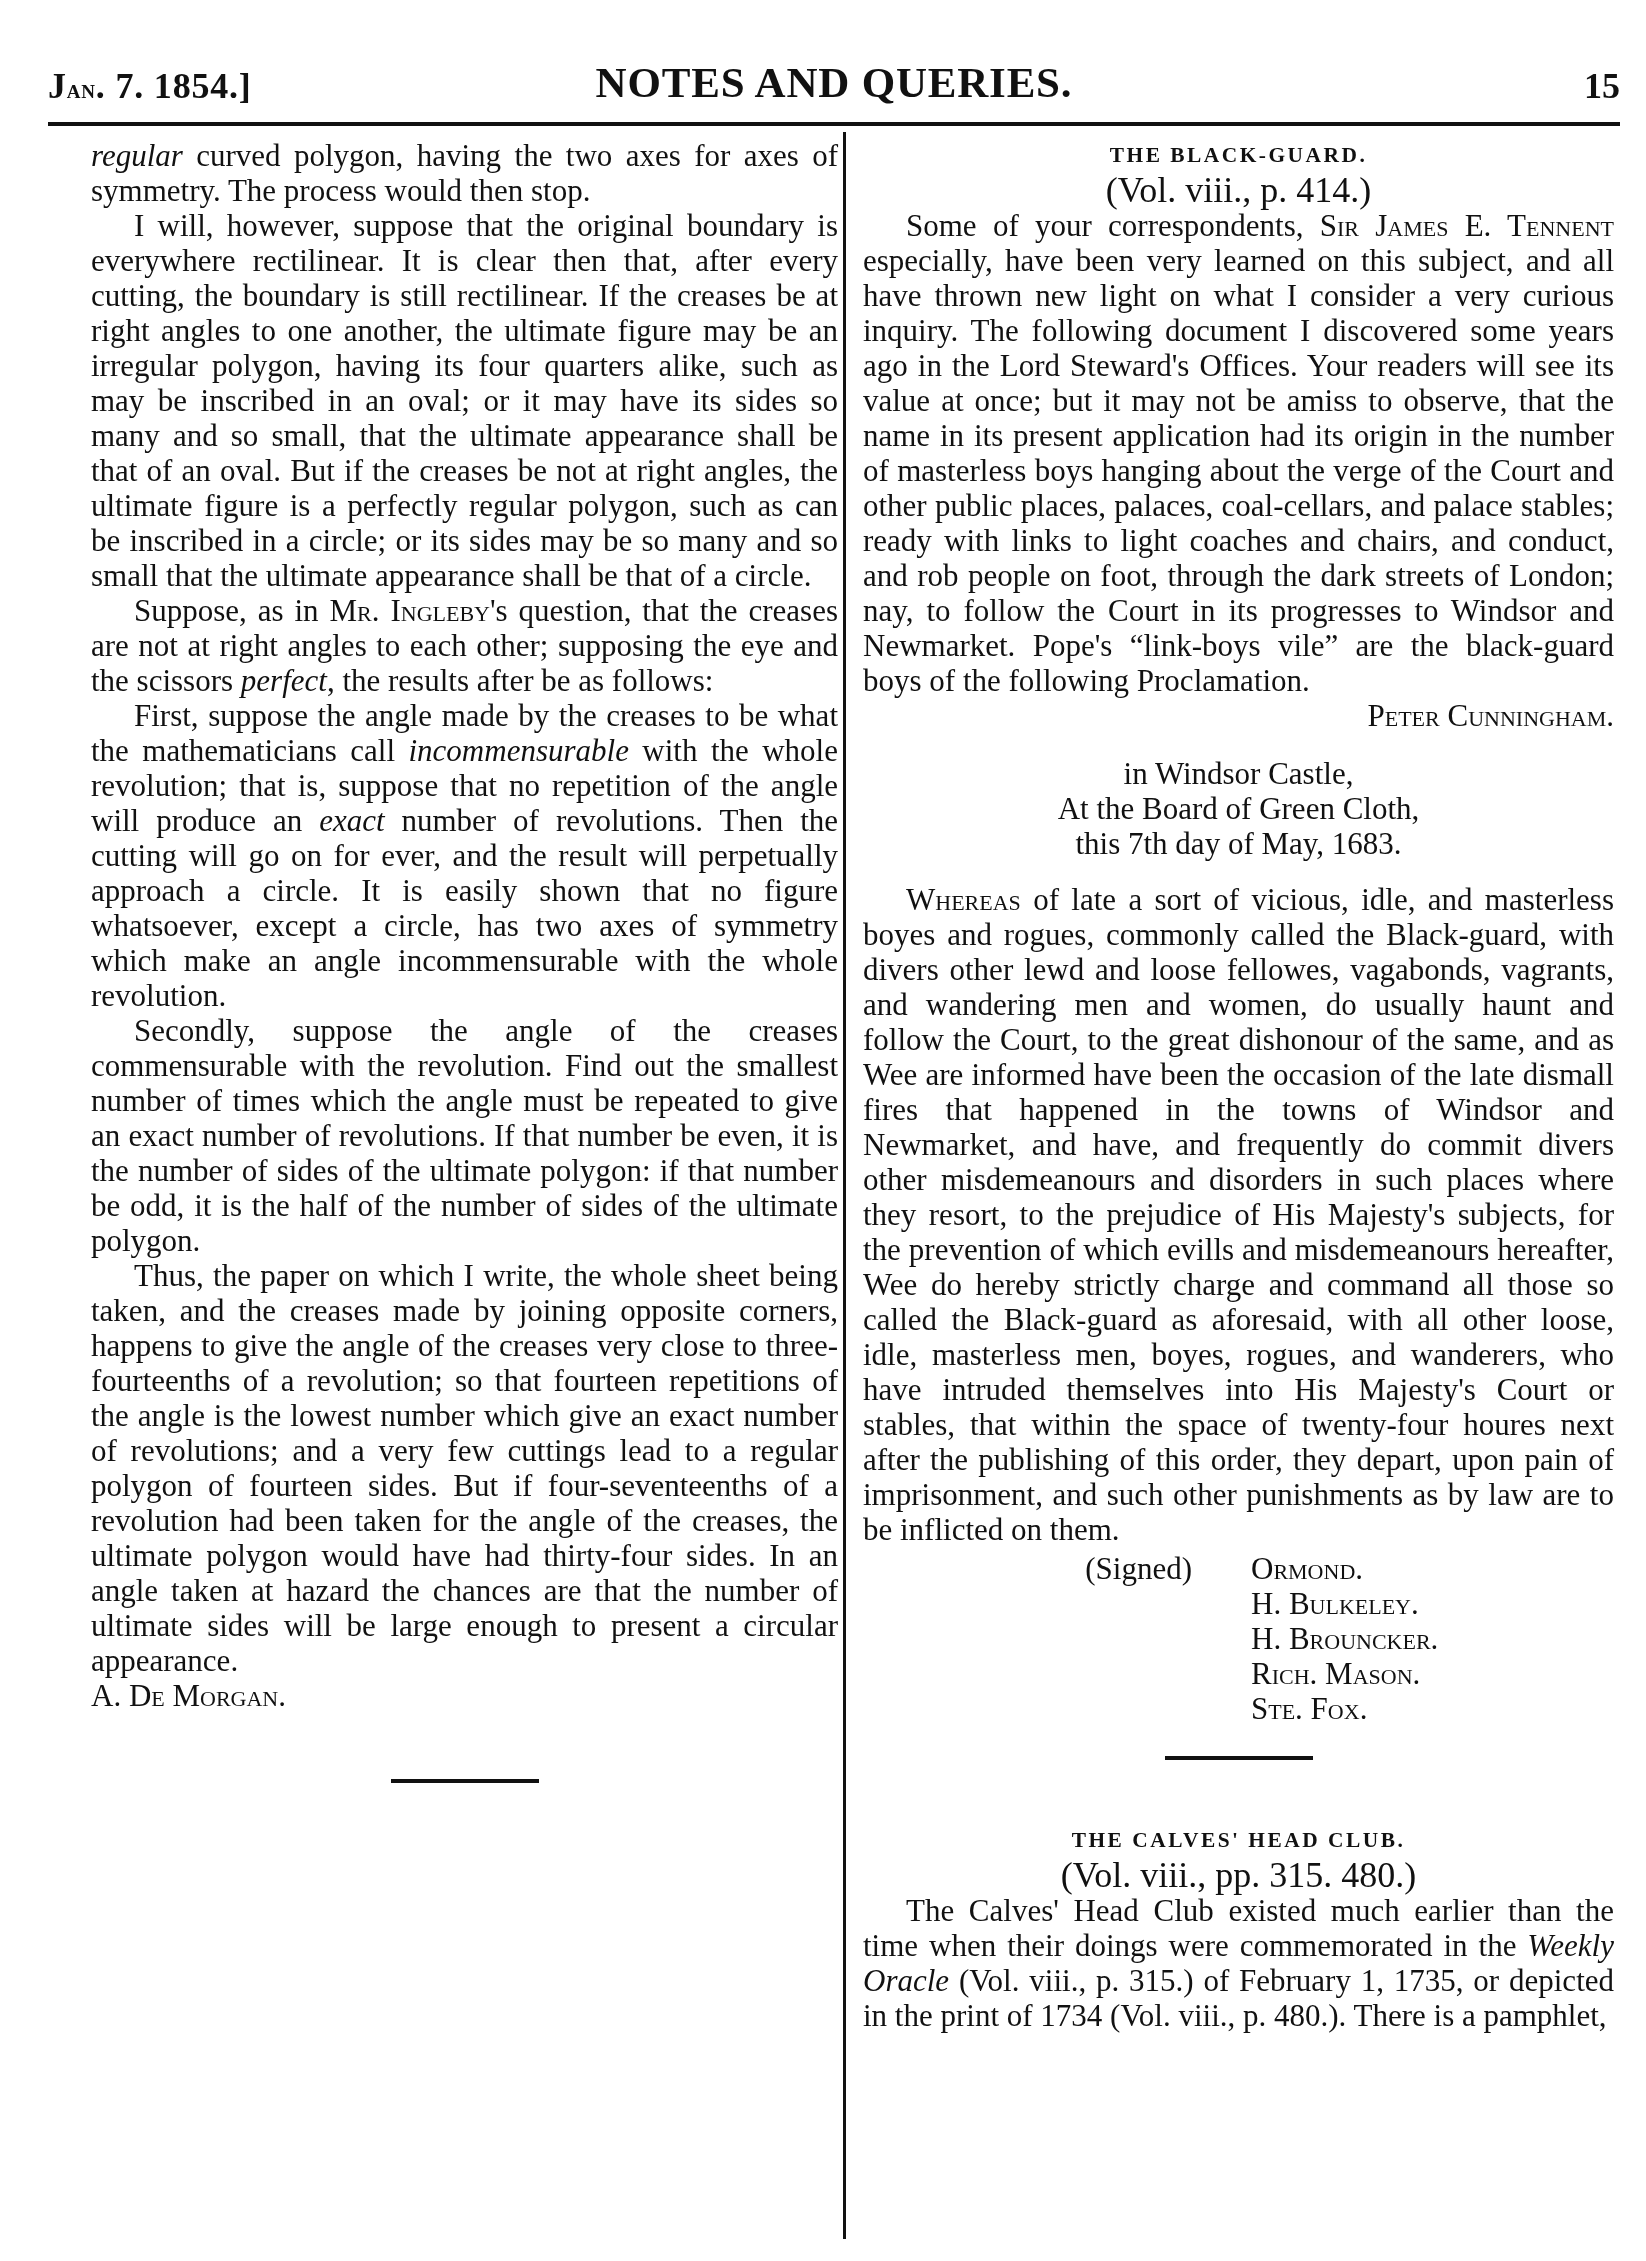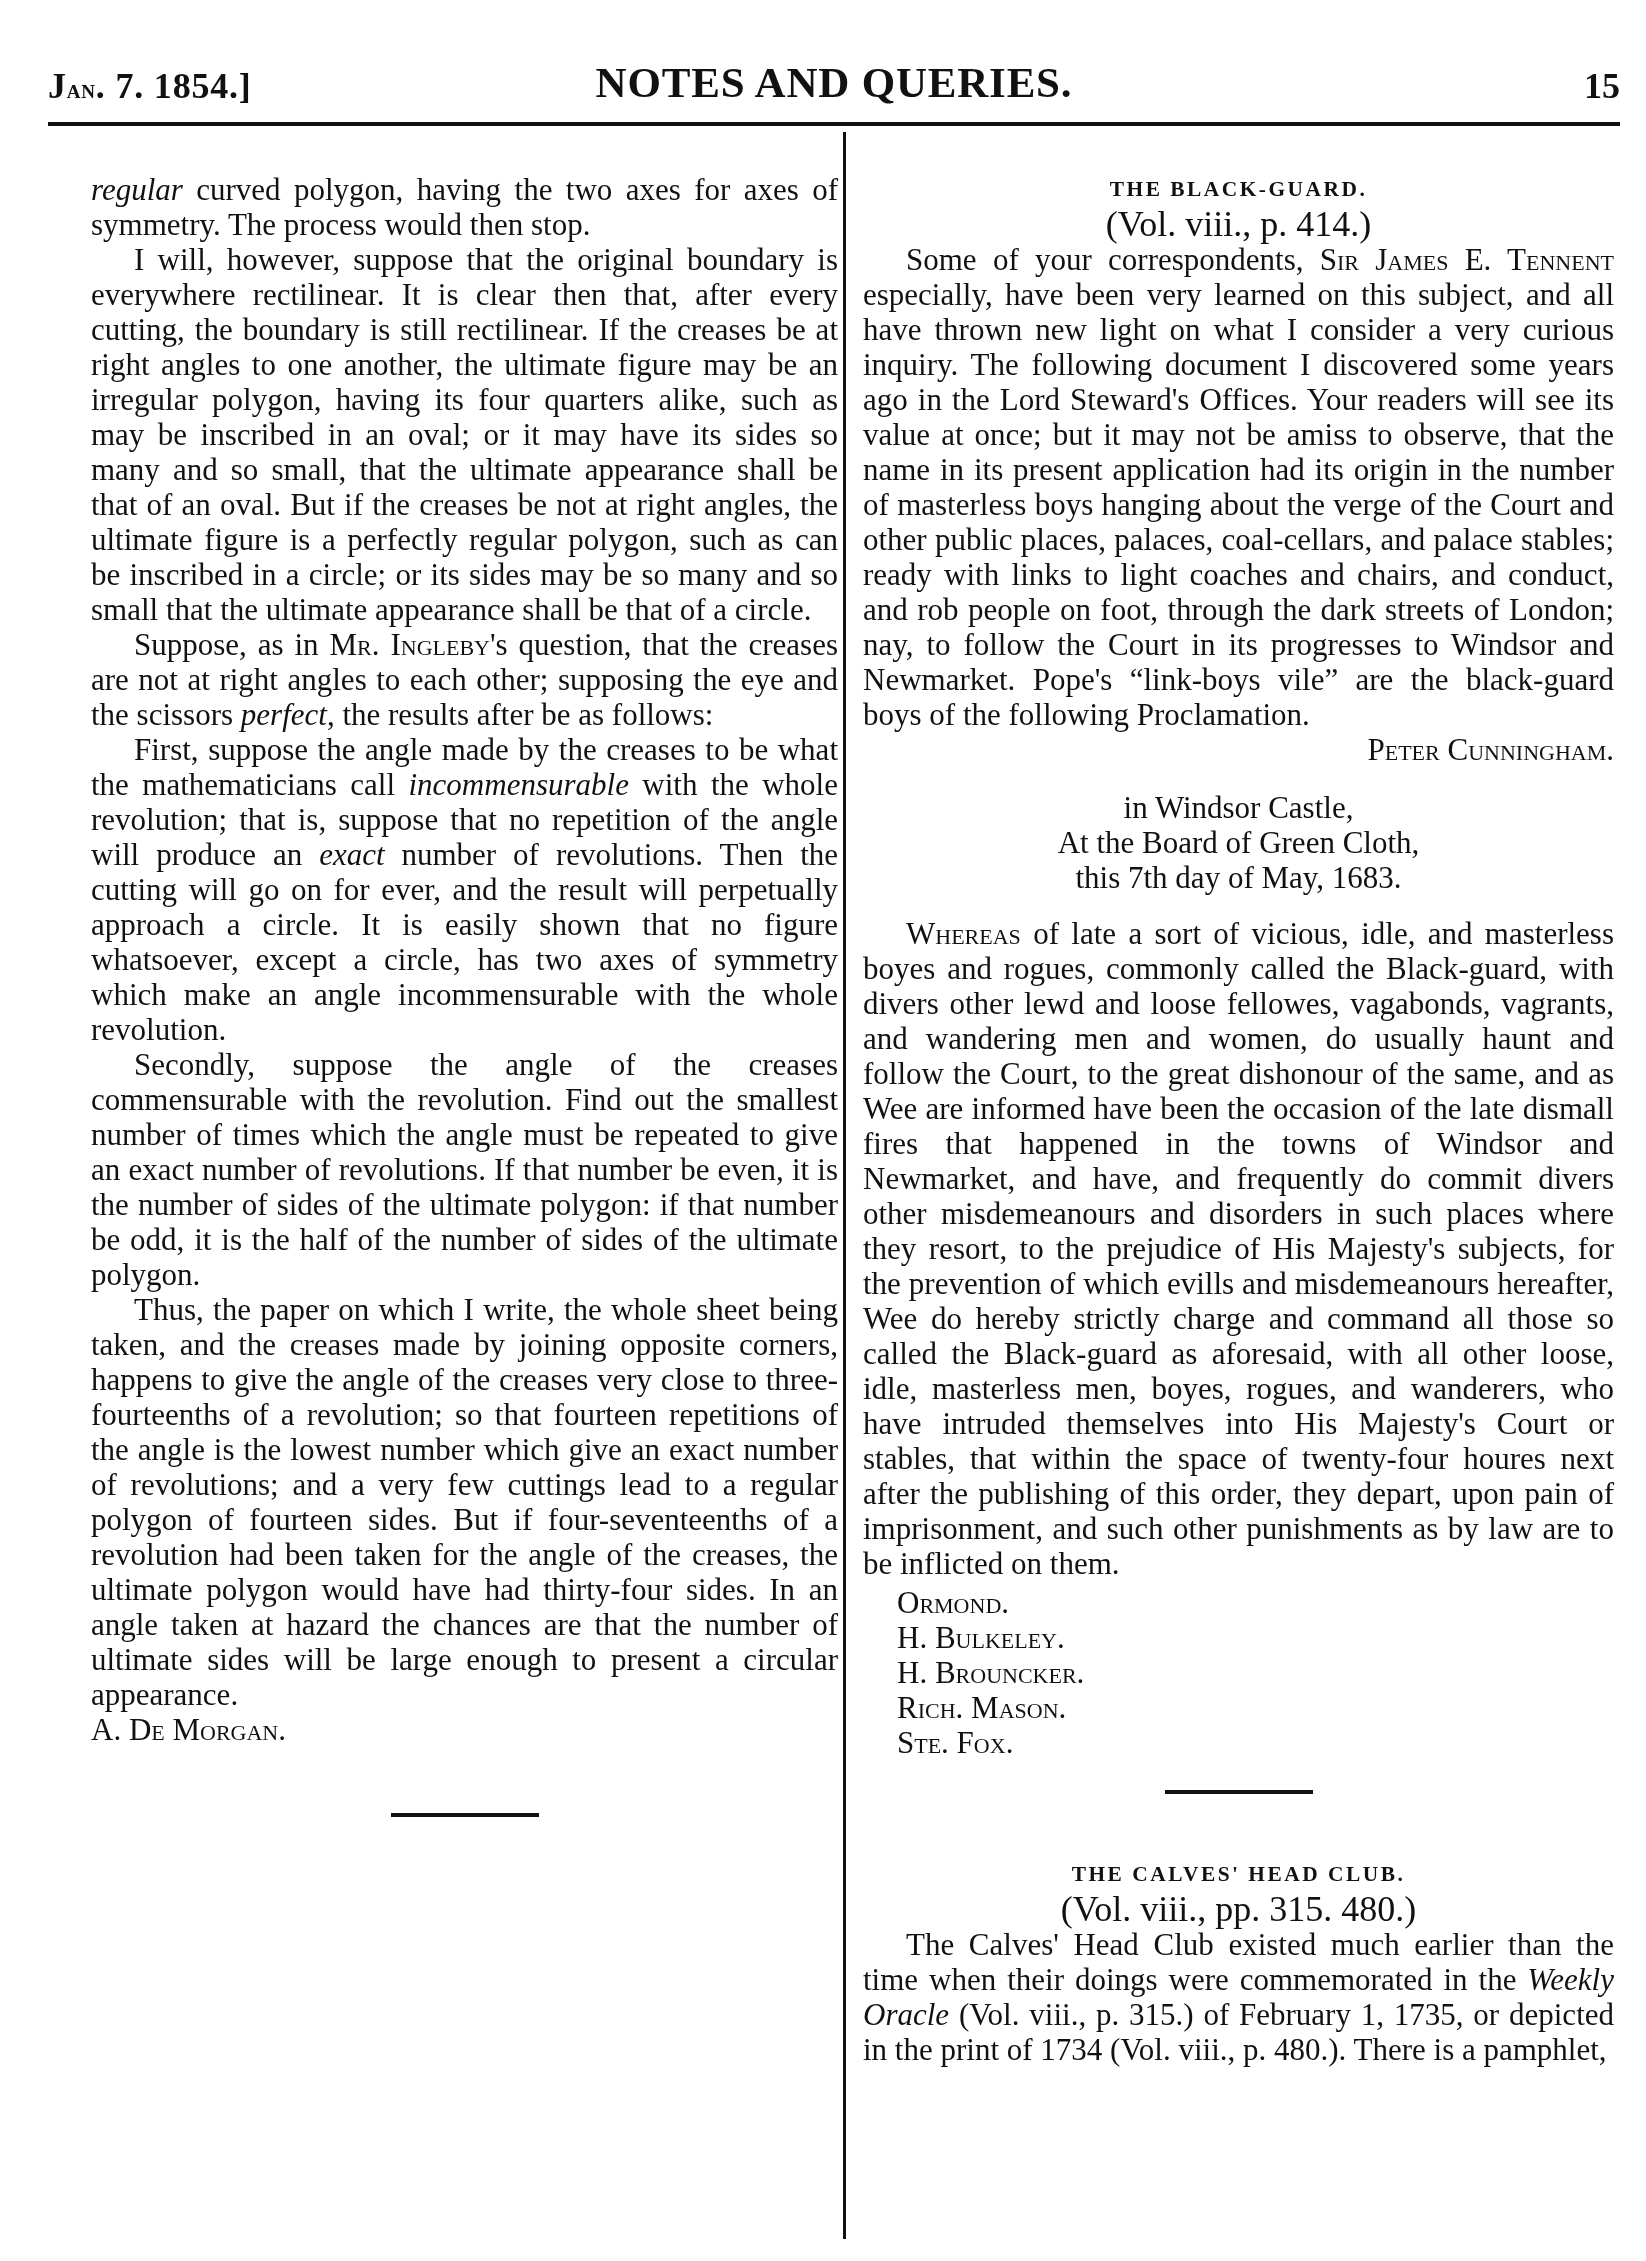--- a/index.html
+++ b/index.html
@@ -10,21 +10,21 @@
   }
   .header {
     position: absolute; left: 48px; top: 58px; width: 1572px; height: 58px;
   }
   .hdr-date { position: absolute; left: 0; top: 6.6px; font-size: 36px; font-weight: bold; letter-spacing: 0.8px; }
   .hdr-date .sc { font-size: 27px; }
   .hdr-title { position: absolute; left: 0; right: 0; top: 0; text-align: center; font-size: 43px; font-weight: bold; letter-spacing: 0.8px; }
   .hdr-page { position: absolute; right: 0; top: 6.6px; font-size: 36px; font-weight: bold; }
   .hdr-rule { position: absolute; left: 48px; top: 122px; width: 1572px; height: 4.1px; background: #111; }
 
-  .col { position: absolute; top: 172px; font-size: 31px; line-height: 35px; text-align: justify; font-family: Liberation Serif, serif; }
+  .col { position: absolute; top: 138px; font-size: 31px; line-height: 35px; text-align: justify; font-family: Liberation Serif, serif; }
   .col-left { left: 91px; width: 747px; }
   .col-right { left: 863px; width: 751px; }
   .divider { position: absolute; left: 843px; top: 132px; width: 2.5px; height: 2107px; background: #111; }
 
   .col p { margin: 0; text-indent: 43px; }
   .col p.noindent { text-indent: 0; }
   .sc { font-variant: small-caps; }
   .section-title { text-align: center; font-size: 21.4px; font-weight: bold; letter-spacing: 2.5px; margin: 11.5px 0 10px 0; text-indent: 0 !important; }
   .section-ref { text-align: center; font-size: 36px; margin: 20px 0 15px 0; text-indent: 0 !important; }
   .sig-right { text-align: right; font-variant: small-caps; }
@@ -69,20 +69,21 @@
 
   <div class="dateline-block">
     <p class="dateline">in Windsor Castle,</p>
     <p class="dateline">At the Board of Green Cloth,</p>
     <p class="dateline">this 7th day of May, 1683.</p>
   </div>
 
   <p><span class="sc">Whereas</span><span> of late a sort of vicious, idle, and masterless boyes and rogues, commonly called the Black-guard, with divers other lewd and loose fellowes, vagabonds, vagrants, and wandering men and women, do usually haunt and follow the Court, to the great dishonour of the same, and as Wee are informed have been the occasion of the late dismall fires that happened in the towns of Windsor and Newmarket, and have, and frequently do commit divers other misdemeanours and disorders in such places where they resort, to the prejudice of His Majesty's subjects, for the prevention of which evills and misdemeanours hereafter, Wee do hereby strictly charge and command all those so called the Black-guard as aforesaid, with all other loose, idle, masterless men, boyes, rogues, and wanderers, who have intruded themselves into His Majesty's Court or stables, that within the space of twenty-four houres next after the publishing of this order, they depart, upon pain of imprisonment, and such other punishments as by law are to be inflicted on them.</span></p>
 
   <div class="signed-block">
+    <div class="signed-label">(Signed)</div>
     <div class="signed-names">
       <div>Ormond.</div>
       <div>H. Bulkeley.</div>
       <div>H. Brouncker.</div>
       <div>Rich. Mason.</div>
       <div>Ste. Fox.</div>
     </div>
   </div>
 
   <div class="rule-short rule-right"></div>

